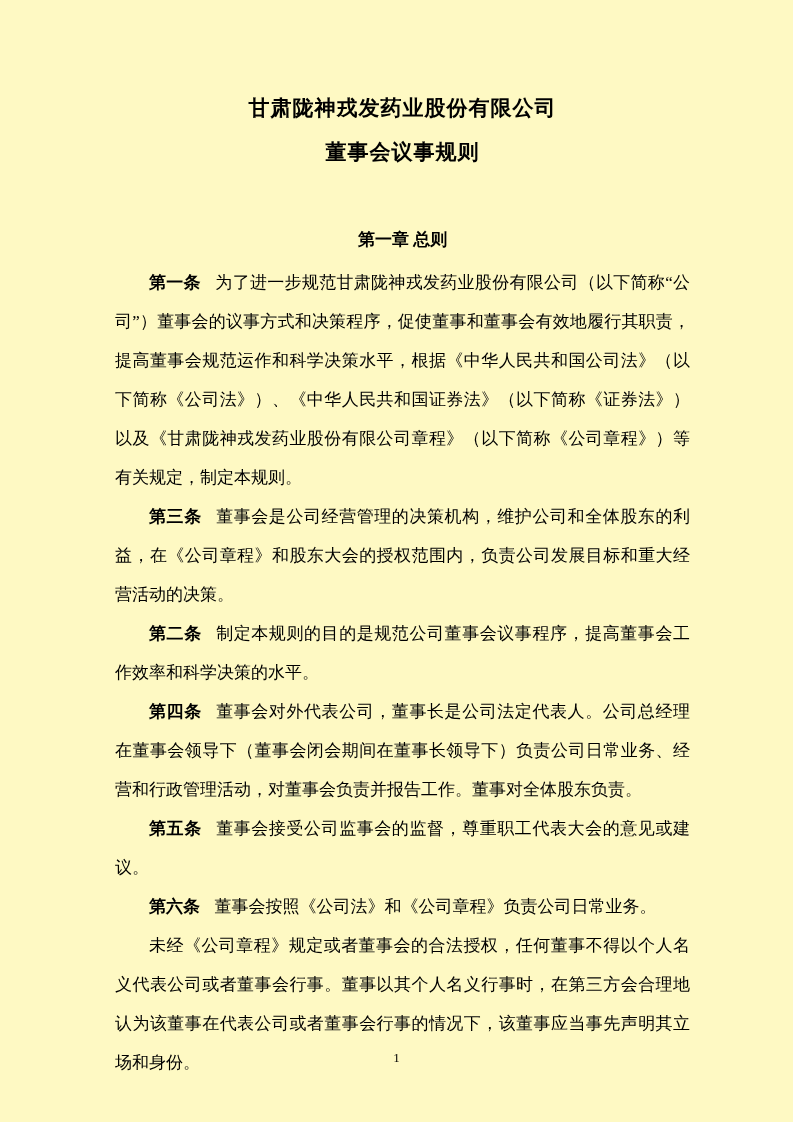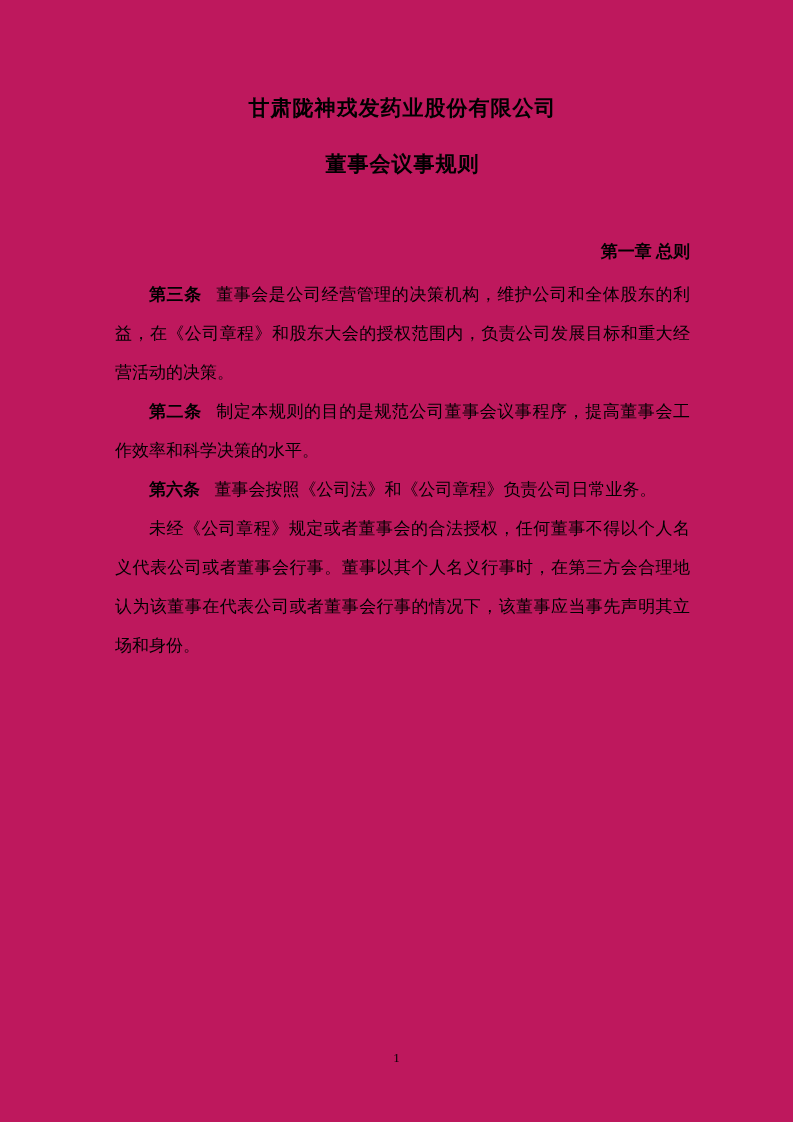--- a/index.html
+++ b/index.html
@@ -4,52 +4,52 @@
 <style>
   html, body {
     margin: 0;
     padding: 0;
     background: #ffffff;
   }
   .page {
     position: relative;
     width: 793px;
     height: 1122px;
-    background: #be185d;
+    background: #fef9c3;
     overflow: hidden;
     font-family: "Liberation Serif", "DejaVu Serif", serif;
     color: #000000;
   }
   .content {
     padding: 96px 103px 0 115px; 
   }
   .doc-title {
     margin: 0;
     text-align: center;
     font-size: 21px;
     font-weight: bold;
     line-height: 1.15;
     letter-spacing: 1px;
   }
   .doc-subtitle {
-    margin: 32px 0 0 0;
+    margin: 20px 0 0 0;
     text-align: center;
     font-size: 21px;
     font-weight: bold;
     line-height: 1.15;
     letter-spacing: 1px;
   }
   .chapter-heading {
     margin: 0;
     text-align: center;
     font-size: 17px;
     font-weight: bold;
     line-height: 39px;
   }
-  .chapter-1 { margin-top: 56px; margin-bottom: 4px; text-align: right; }
+  .chapter-1 { margin-top: 56px; margin-bottom: 4px; }
   .chapter-2 { margin-top: 9px; margin-bottom: 9px; }
   .para {
     margin: 0;
     font-size: 17px;
     line-height: 39px;
     text-align: justify;
     text-justify: inter-ideograph;
     text-indent: 2em;
     word-break: break-all;
   }
@@ -71,26 +71,29 @@
 <body>
 
 <div class="page">
   <div class="content">
 
     <h1 class="doc-title">甘肃陇神戎发药业股份有限公司</h1>
     <h1 class="doc-subtitle">董事会议事规则</h1>
 
     <h2 class="chapter-heading chapter-1">第一章 总则</h2>
 
+    <p class="para"><span class="article-label">第一条</span><span>为了进一步规范甘肃陇神戎发药业股份有限公司（以下简称“公司”）董事会的议事方式和决策程序，促使董事和董事会有效地履行其职责，提高董事会规范运作和科学决策水平，根据《中华人民共和国公司法》（以下简称《公司法》）、《中华人民共和国证券法》（以下简称《证券法》）以及《甘肃陇神戎发药业股份有限公司章程》（以下简称《公司章程》）等有关规定，制定本规则。</span></p>
 
     <p class="para"><span class="article-label">第三条</span><span>董事会是公司经营管理的决策机构，维护公司和全体股东的利益，在《公司章程》和股东大会的授权范围内，负责公司发展目标和重大经营活动的决策。</span></p>
 
     <p class="para"><span class="article-label">第二条</span><span>制定本规则的目的是规范公司董事会议事程序，提高董事会工作效率和科学决策的水平。</span></p>
 
+    <p class="para"><span class="article-label">第四条</span><span>董事会对外代表公司，董事长是公司法定代表人。公司总经理在董事会领导下（董事会闭会期间在董事长领导下）负责公司日常业务、经营和行政管理活动，对董事会负责并报告工作。董事对全体股东负责。</span></p>
 
+    <p class="para"><span class="article-label">第五条</span><span>董事会接受公司监事会的监督，尊重职工代表大会的意见或建议。</span></p>
 
 
     <p class="para"><span class="article-label">第六条</span><span>董事会按照《公司法》和《公司章程》负责公司日常业务。</span></p>
 
     <p class="para"><span>未经《公司章程》规定或者董事会的合法授权，任何董事不得以个人名义代表公司或者董事会行事。董事以其个人名义行事时，在第三方会合理地认为该董事在代表公司或者董事会行事的情况下，该董事应当事先声明其立场和身份。</span></p>
 
   </div>
 
   <div class="page-number">1</div>
 </div>

